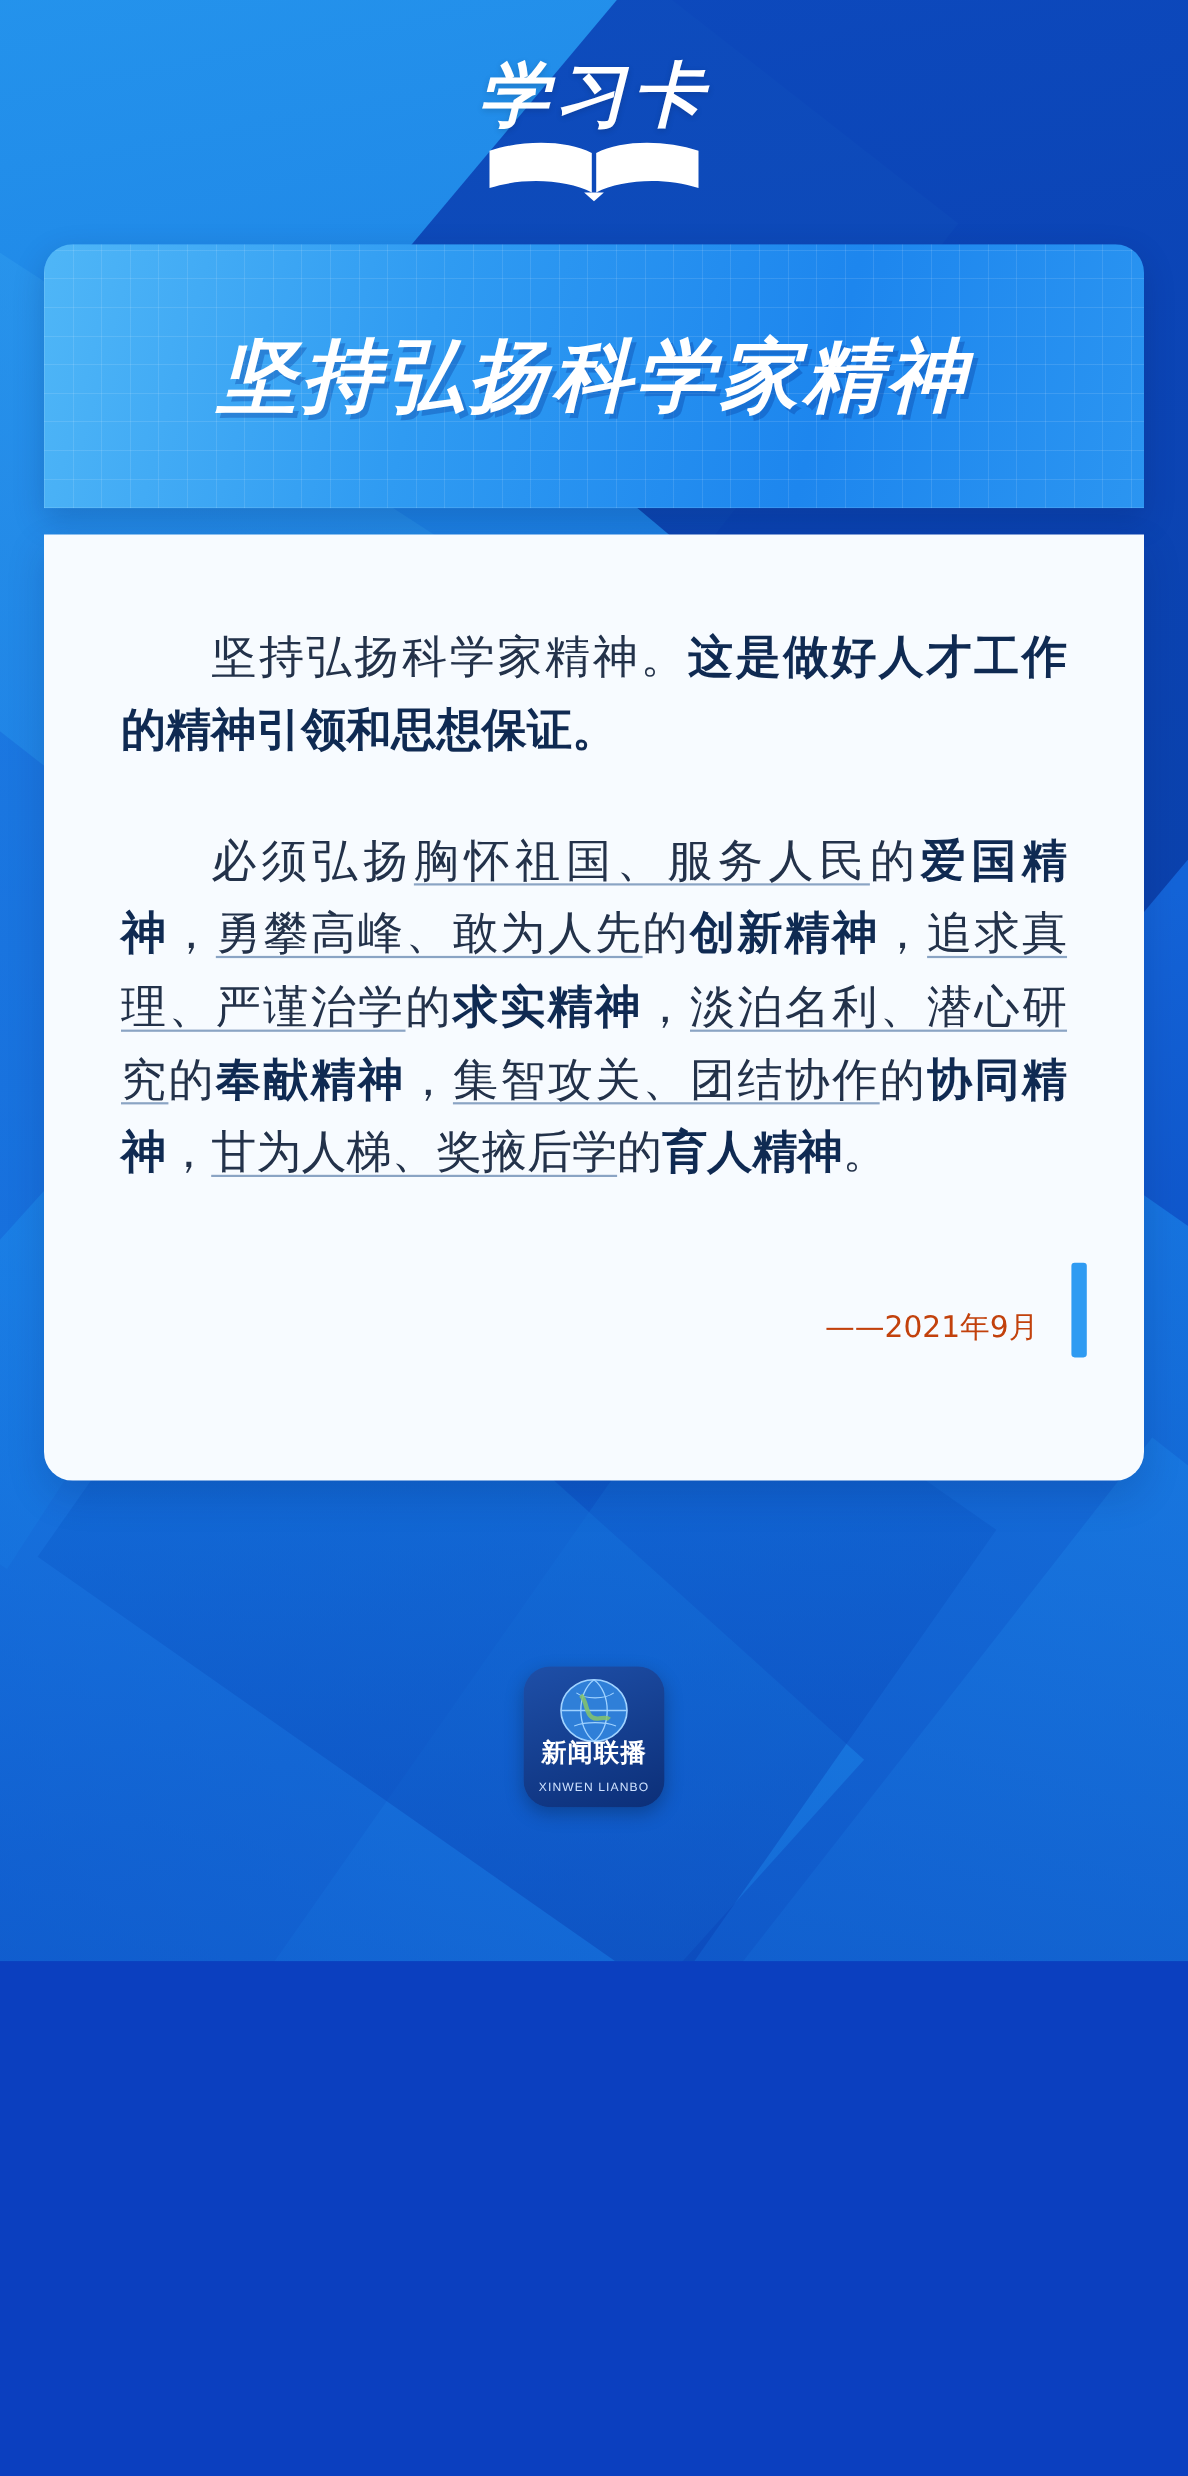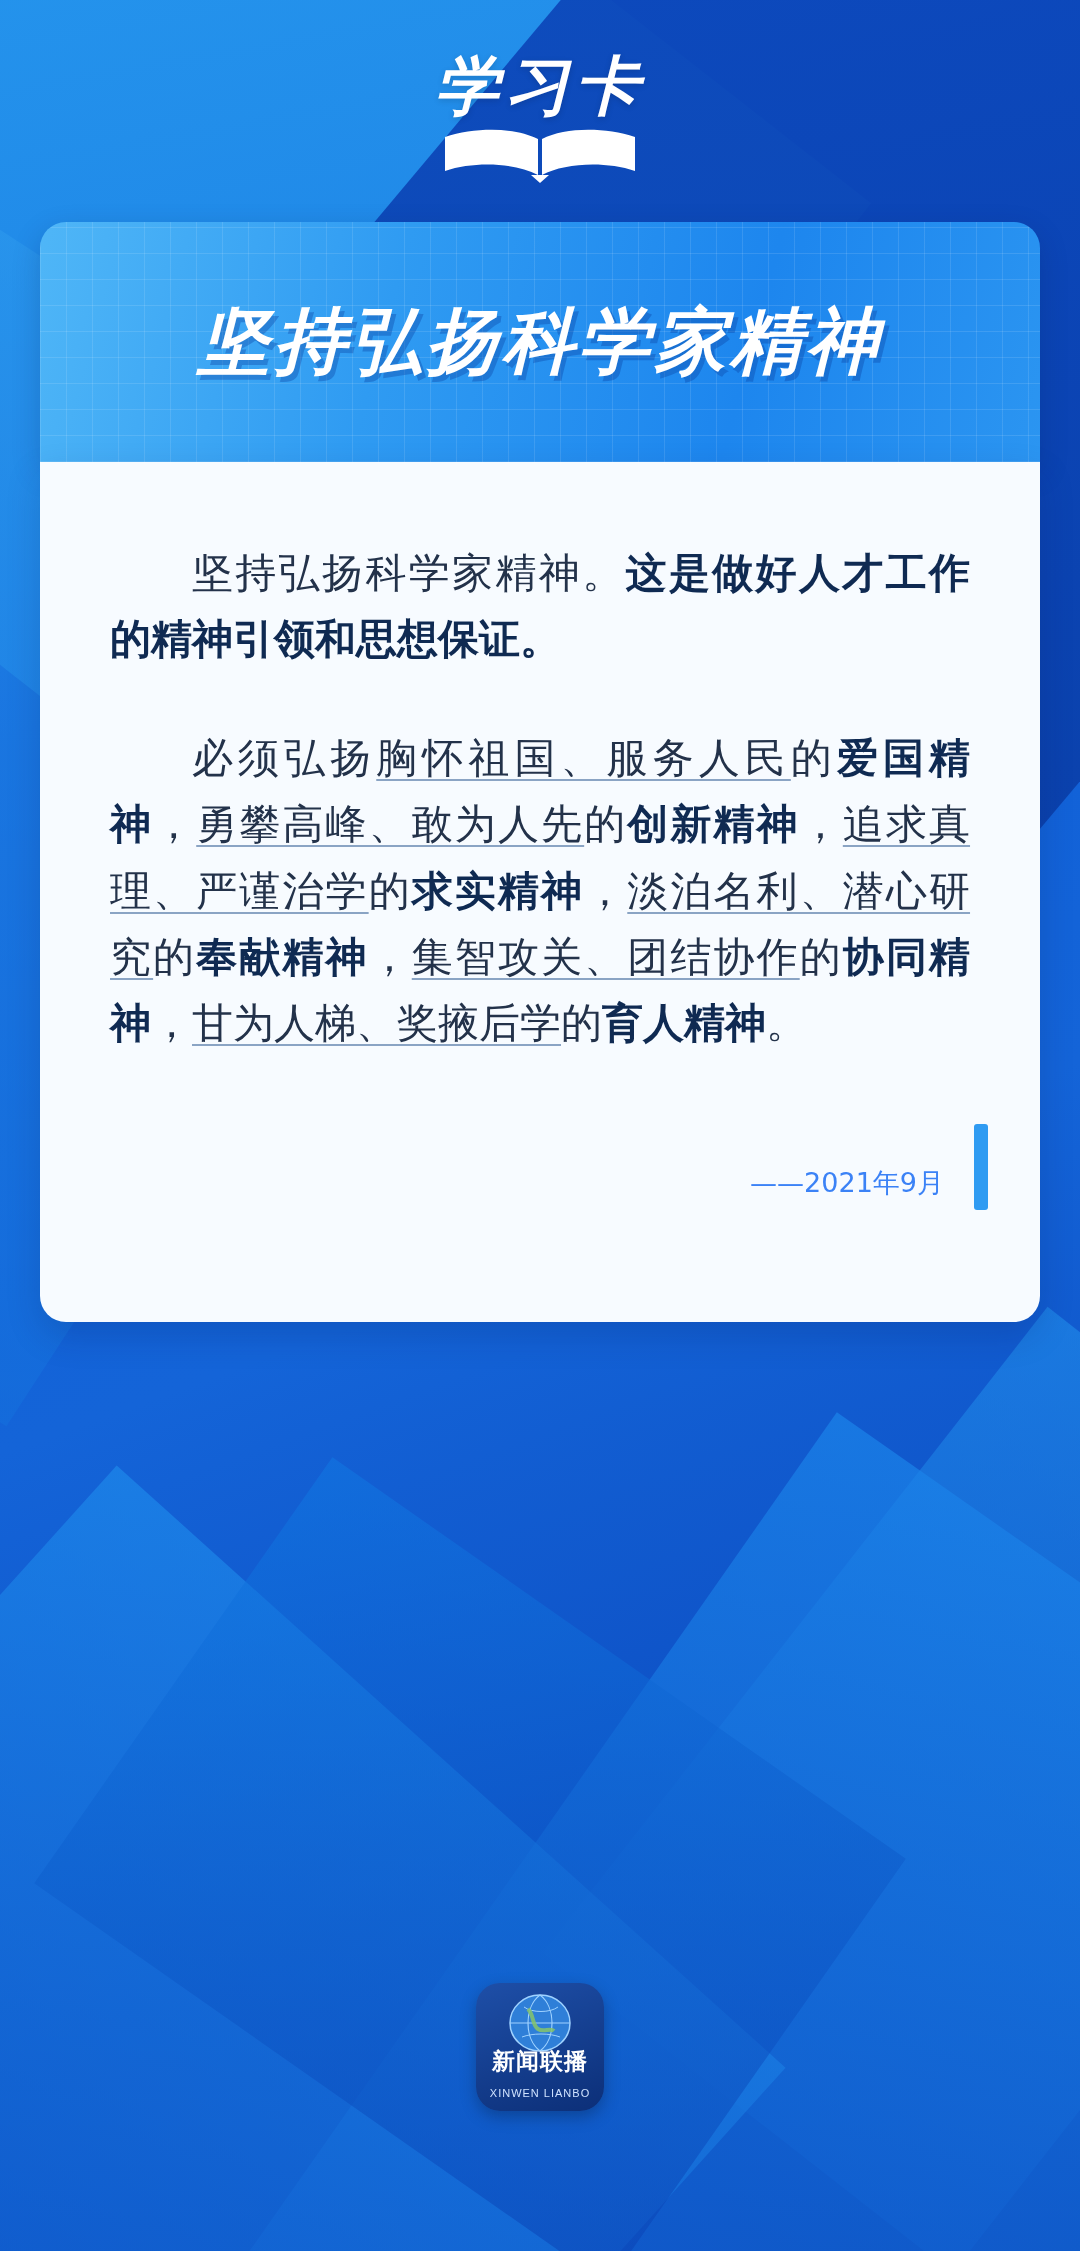--- a/index.html
+++ b/index.html
@@ -6,21 +6,21 @@
     margin: 0;
     padding: 0;
     background: #0b3fbf;
   }
   body {
     font-family: "Liberation Sans", "DejaVu Sans", sans-serif;
   }
   .poster {
     position: relative;
     width: 1080px;
-    height: 2251px;
+    height: 1783px;
     overflow: hidden;
     background: linear-gradient(160deg, #1a7fe8 0%, #0f5fd8 28%, #1464d8 55%, #0d4fc4 78%, #0a44b8 100%);
   }
   
   .shard {
     position: absolute;
     pointer-events: none;
   }
   .s1 {
     top: -200px; left: -300px;
@@ -124,21 +124,21 @@
     font-size: 72px;
     letter-spacing: 4px;
     color: #ffffff;
     text-shadow: 4px 5px 0 rgba(9, 63, 160, .35);
     white-space: nowrap;
   }
 
   
   .body-card {
     position: absolute;
-    top: 462px;
+    top: 486px;
     left: 40px;
     width: 1000px;
     height: 860px;
     background: #f7fbff;
     border-radius: 0 0 26px 26px;
     box-shadow: 0 14px 34px rgba(0, 30, 90, .18);
   }
   .quote {
     position: absolute;
     top: 78px;
@@ -161,21 +161,21 @@
     text-decoration-thickness: 2px;
     text-underline-offset: 7px;
     text-decoration-color: #8aa4c4;
   }
 
   .attrib {
     position: absolute;
     right: 74px;
     bottom: 118px;
     text-align: right;
-    color: #3b82f6;
+    color: #c2410c;
     font-size: 27px;
     line-height: 1.55;
     font-family: "DejaVu Sans", "Liberation Sans", sans-serif;
     padding-right: 22px;
   }
   .attrib-bar {
     position: absolute;
     right: 52px;
     bottom: 112px;
     width: 14px;

